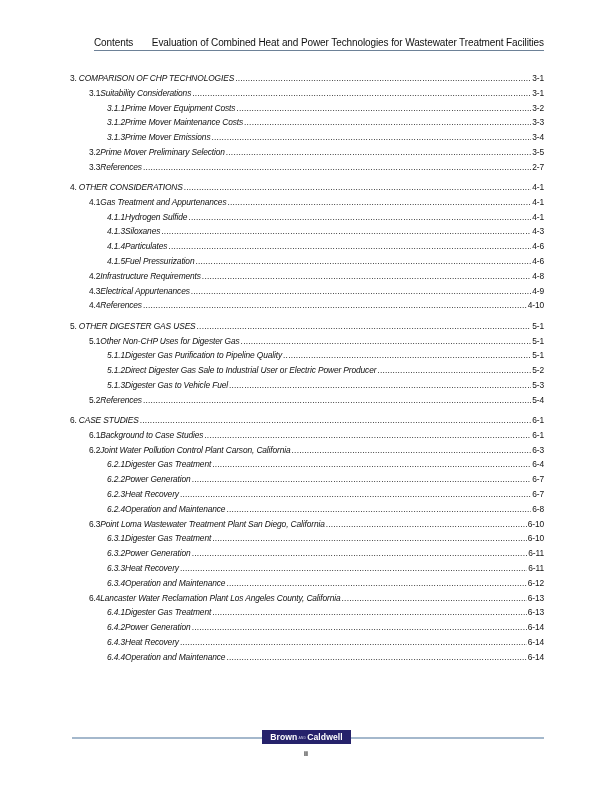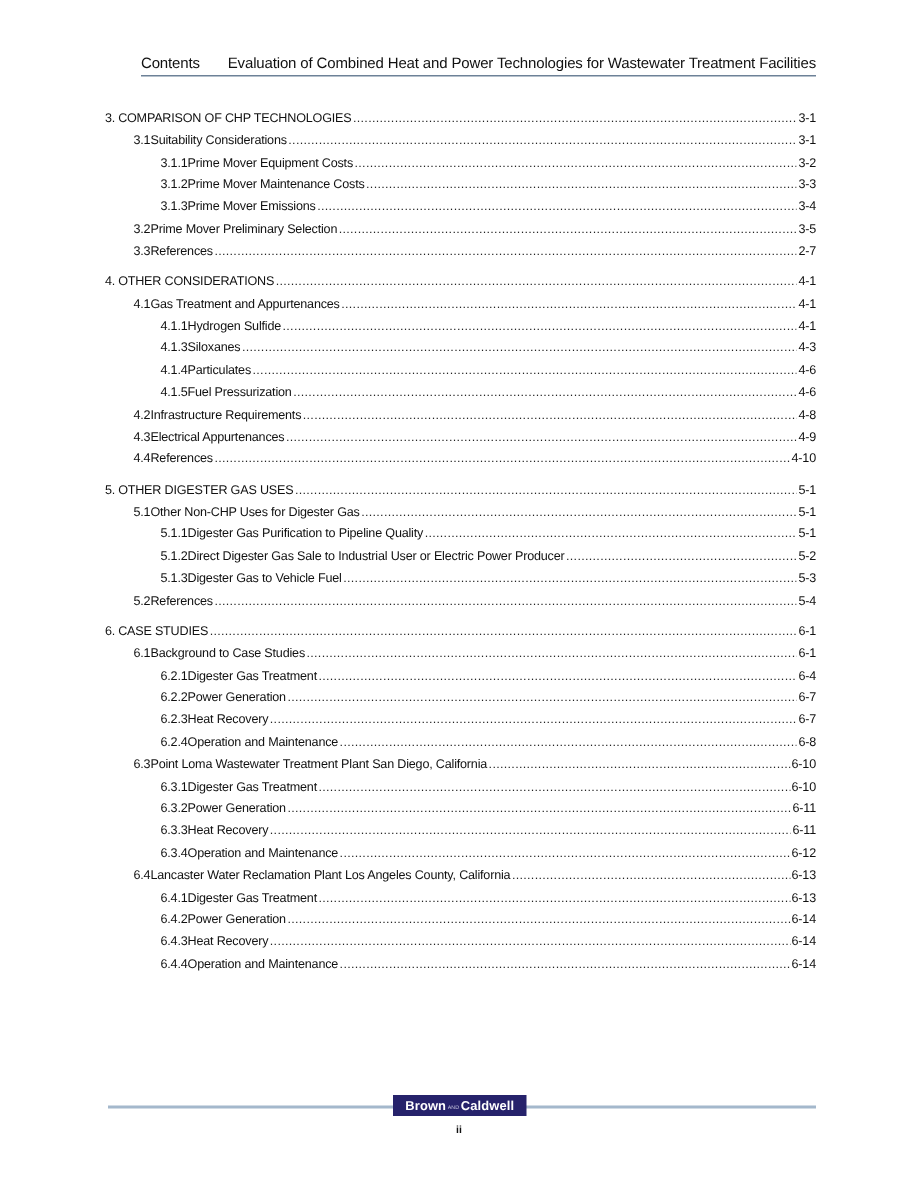--- a/index.html
+++ b/index.html
@@ -12,23 +12,23 @@
     .toc { position: absolute; left: 70px; right: 68px; top: 71px; }
     .row { position: relative; height: 14.8px; font-size: 8.4px; line-height: 14.8px;
            letter-spacing: -0.12px; display: flex; align-items: baseline; white-space: nowrap; }
     .row.chapter { margin-top: 5.5px; }
     .row.chapter.first { margin-top: 0; }
     .row .num { display: inline-block; }
     .row.l1 { padding-left: 0; }
     .row.l2 { padding-left: 19px; }
     .row.l2 .num { width: 19px; }
     .row.l3 { padding-left: 37px; }
-    .row.l3 .num { width: 28px; }
+    .row.l3 .num { width: 28px; font-style: italic; }
     .row.l1 .num { margin-right: 2px; }
-    .row .title { flex: 0 0 auto; }
+    .row .title { flex: 0 0 auto; font-style: italic; }
     .row .leader { flex: 1 1 auto; overflow: hidden; color: #222; margin: 0 1px; }
     .row .leader::after { content: "...................................................................................................................................................................................................................................................................."; letter-spacing: 0.2px; }
     .row .page { flex: 0 0 auto; text-align: right; }
     .footer-line { position: absolute; left: 72px; right: 68px; top: 737px; height: 2px; background: #a4b8cc; }
     .logo { position: absolute; left: 262px; top: 730px; width: 89px; height: 14px; background: #26226b;
             color: #fff; font-weight: bold; font-size: 8.6px; line-height: 14px; text-align: center;
             letter-spacing: 0.1px; }
     .logo .and { font-size: 3.5px; font-weight: normal; vertical-align: middle; margin: 0 1px; color: #c9c7e0; }
     .pagenum { position: absolute; left: 0; right: 0; top: 750px; text-align: center; font-size: 7px; font-weight: bold; }
   </style>
@@ -178,20 +178,26 @@
       <span class="title">CASE STUDIES</span>
       <span class="leader"></span>
       <span class="page">6-1</span>
     </div>
     <div class="row l2">
       <span class="num">6.1</span>
       <span class="title">Background to Case Studies</span>
       <span class="leader"></span>
       <span class="page">6-1</span>
     </div>
+    <div class="row l2">
+      <span class="num">6.2</span>
+      <span class="title">Joint Water Pollution Control Plant Carson, California</span>
+      <span class="leader"></span>
+      <span class="page">6-3</span>
+    </div>
     <div class="row l3">
       <span class="num">6.2.1</span>
       <span class="title">Digester Gas Treatment</span>
       <span class="leader"></span>
       <span class="page">6-4</span>
     </div>
     <div class="row l3">
       <span class="num">6.2.2</span>
       <span class="title">Power Generation</span>
       <span class="leader"></span>

